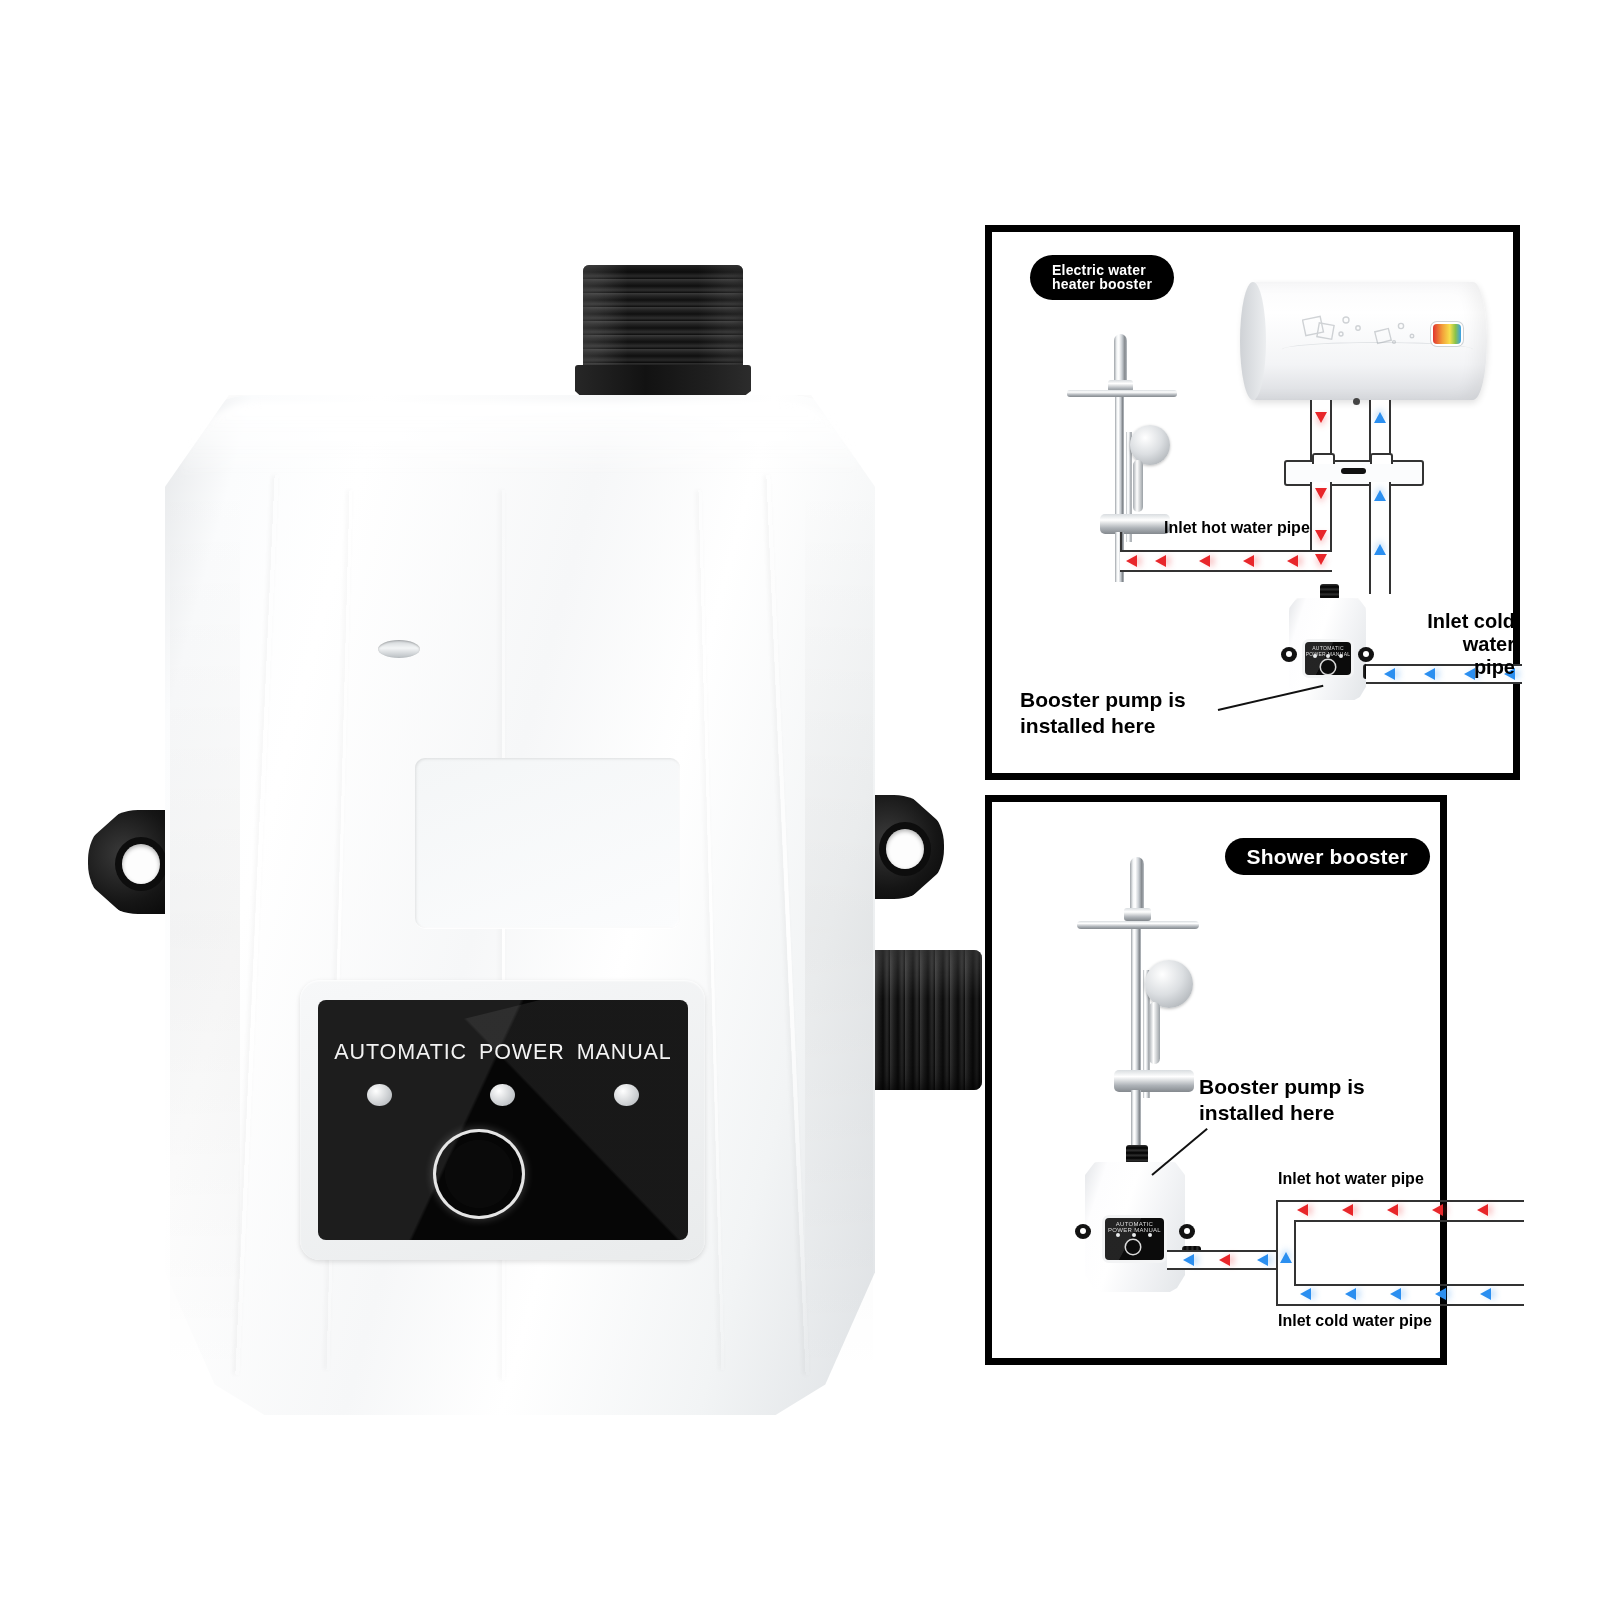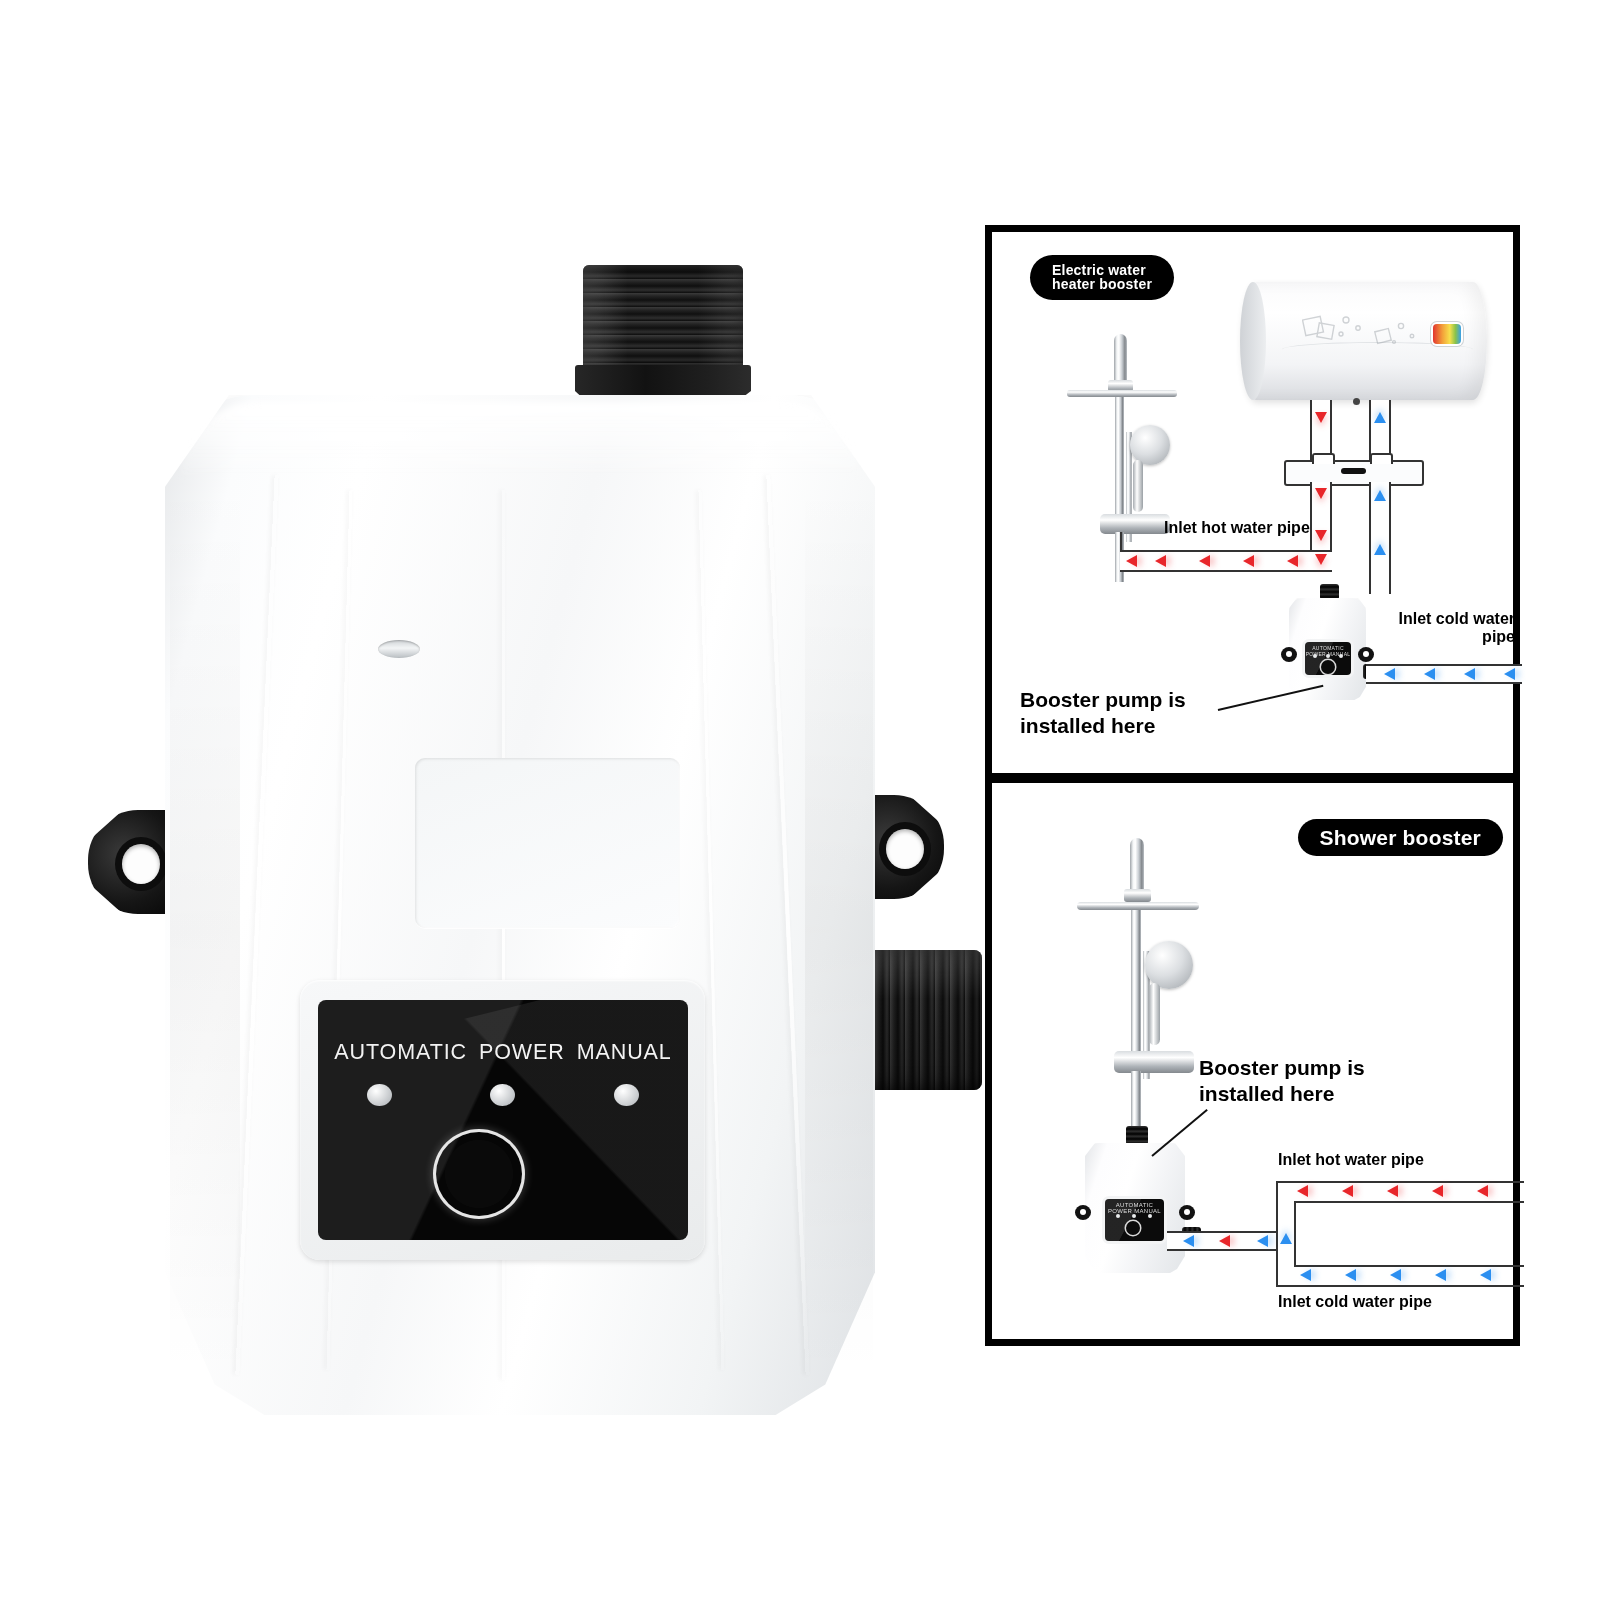--- a/index.html
+++ b/index.html
@@ -103,21 +103,21 @@
   .leds .slot{flex:1;display:flex;justify-content:center;}
   .led{width:25px;height:22px;border-radius:50%;
      background:radial-gradient(circle at 36% 32%,#ffffff,#c9cccf 62%,#a9adb1);}
   .pbtn{position:absolute;left:118px;top:132px;width:86px;height:84px;border-radius:50%;
      background:radial-gradient(circle at 50% 50%,#0a0a0a 56%,rgba(10,10,10,0) 57%);
      box-shadow:0 0 0 3px rgba(245,245,245,.92),0 0 9px 4px rgba(255,255,255,.20);}
 
   
   .dpanel{position:absolute;background:#fff;border:7px solid #000;box-sizing:border-box;}
   #panel-heater{left:985px;top:225px;width:535px;height:555px;}
-  #panel-shower{left:985px;top:776px;width:535px;height:570px;}
+  #panel-shower{left:985px;top:795px;width:462px;height:570px;}
 
   .badge{position:absolute;background:#000;color:#fff;border-radius:999px;
      padding:8px 22px;font-weight:bold;line-height:1.02;letter-spacing:.2px;}
 
   .wlabel{position:absolute;color:#000;font-weight:bold;white-space:pre-line;}
 
   
   .pipe{position:absolute;box-sizing:border-box;}
   .pipe-h{border-top:2px solid #333;border-bottom:2px solid #333;background:#fff;}
   .pipe-v{border-left:2px solid #333;border-right:2px solid #333;background:#fff;}
@@ -333,21 +333,21 @@
         <div class="mbtn" style="left:16px;top:18px;"></div>
       </div>
     </div>
 
     <div class="pipe pipe-h" style="left:374px;top:432px;width:156px;height:20px;"></div>
     <div class="arr ab-l" style="left:392px;top:436px;"></div>
     <div class="arr ab-l" style="left:432px;top:436px;"></div>
     <div class="arr ab-l" style="left:472px;top:436px;"></div>
     <div class="arr ab-l" style="left:512px;top:436px;"></div>
 
-    <div class="wlabel" style="left:398px;top:378px;font-size:16px;text-align:right;width:125px;">Inlet cold water
+    <div class="wlabel" style="left:398px;top:378px;font-size:20px;text-align:right;width:125px;">Inlet cold water
 pipe</div>
 
     <div class="wlabel" style="left:28px;top:455px;font-size:21px;line-height:1.25;">Booster pump is
 installed here</div>
     <div class="leader" style="left:226px;top:477px;width:108px;transform:rotate(-13deg);"></div>
   </div>
 
   <div class="dpanel" id="panel-shower">
 
     <div class="badge" style="right:10px;top:36px;font-size:21px;">Shower booster</div>

